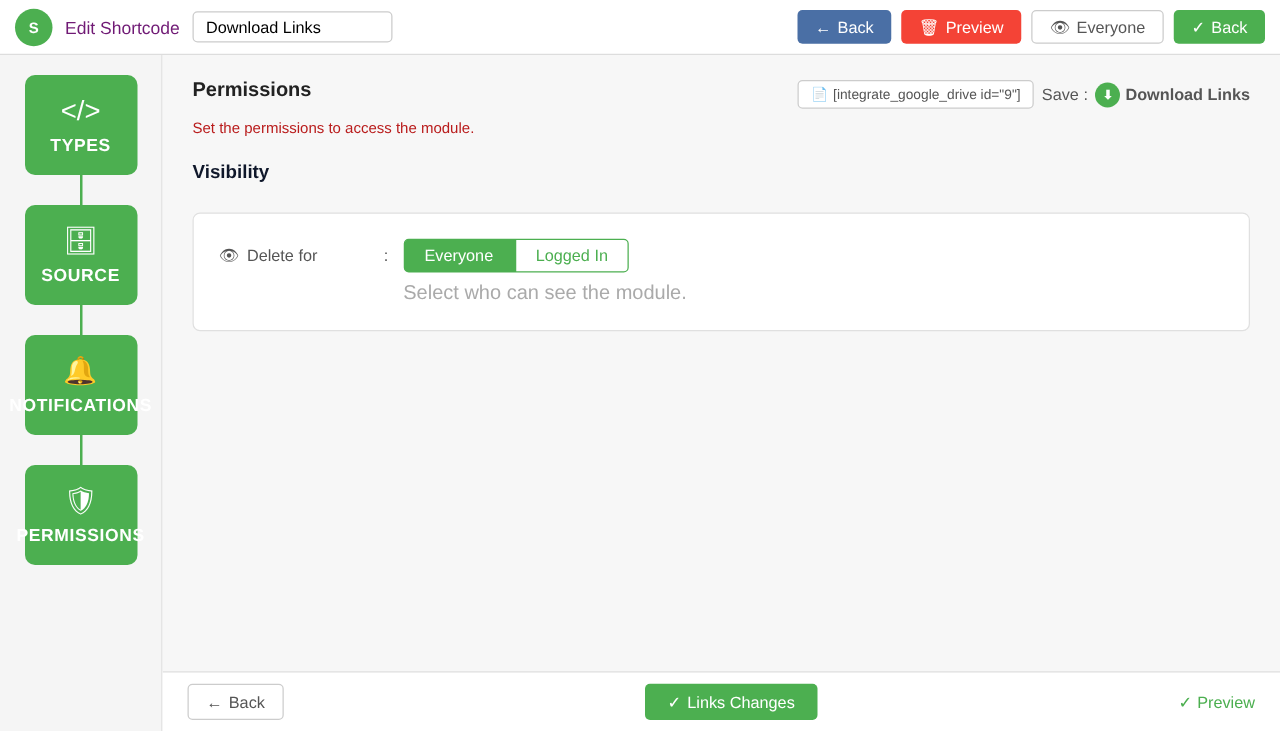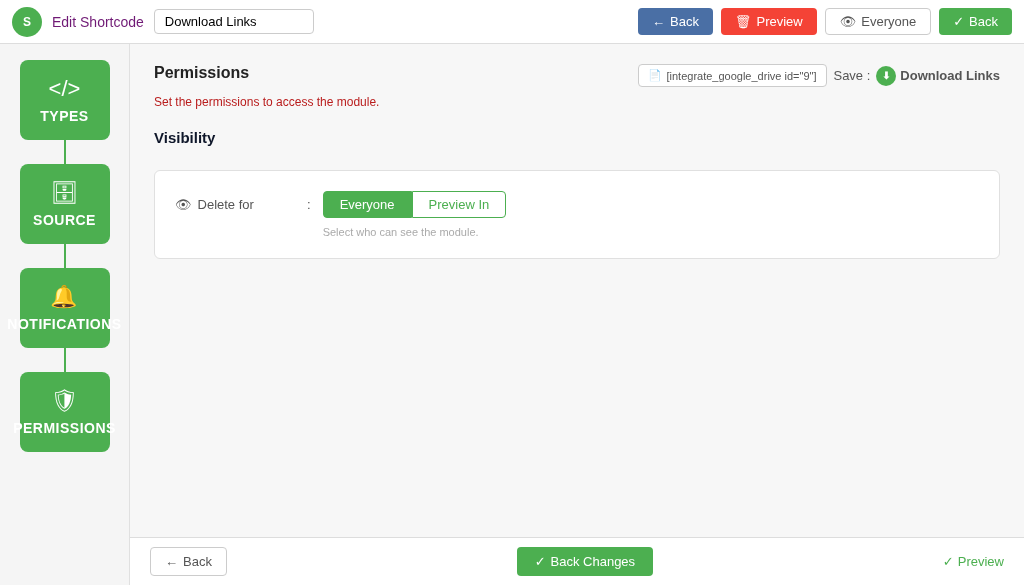--- a/index.html
+++ b/index.html
@@ -198,21 +198,21 @@
       background: #fff;
       color: #4caf50;
     }
     .toggle-btn:first-child { border-radius: 4px 0 0 4px; }
     .toggle-btn:last-child { border-radius: 0 4px 4px 0; }
     .toggle-btn.active {
       background: #4caf50;
       color: #fff;
     }
     .field-hint {
-      font-size: 11px;
+      font-size: 16px;
       color: #aaa;
     }
 
     
     .main-footer {
       background: #fff;
       border-top: 1px solid #ddd;
       height: 48px;
       display: flex;
       align-items: center;
@@ -330,37 +330,37 @@
       <div class="card">
         <div class="field-row">
           <span class="field-label">
             <span>👁</span>
             <span>Delete for</span>
           </span>
           <span class="field-colon">:</span>
           <div class="field-controls">
             <div class="toggle-group">
               <button class="toggle-btn active">Everyone</button>
-              <button class="toggle-btn">Preview In</button>
+              <button class="toggle-btn">Logged In</button>
             </div>
             <span class="field-hint">Select who can see the module.</span>
           </div>
         </div>
       </div>
 
     </div>
 
     <div class="main-footer">
       <button class="btn-footer-back">
         <span>←</span>
         <span>Back</span>
       </button>
       <button class="btn-save-changes">
         <span>✓</span>
-        <span>Back Changes</span>
+        <span>Links Changes</span>
       </button>
       <button class="btn-finish">
         <span>✓</span>
         <span>Preview</span>
       </button>
     </div>
   </div>
 </div>
 
 </body></html>

